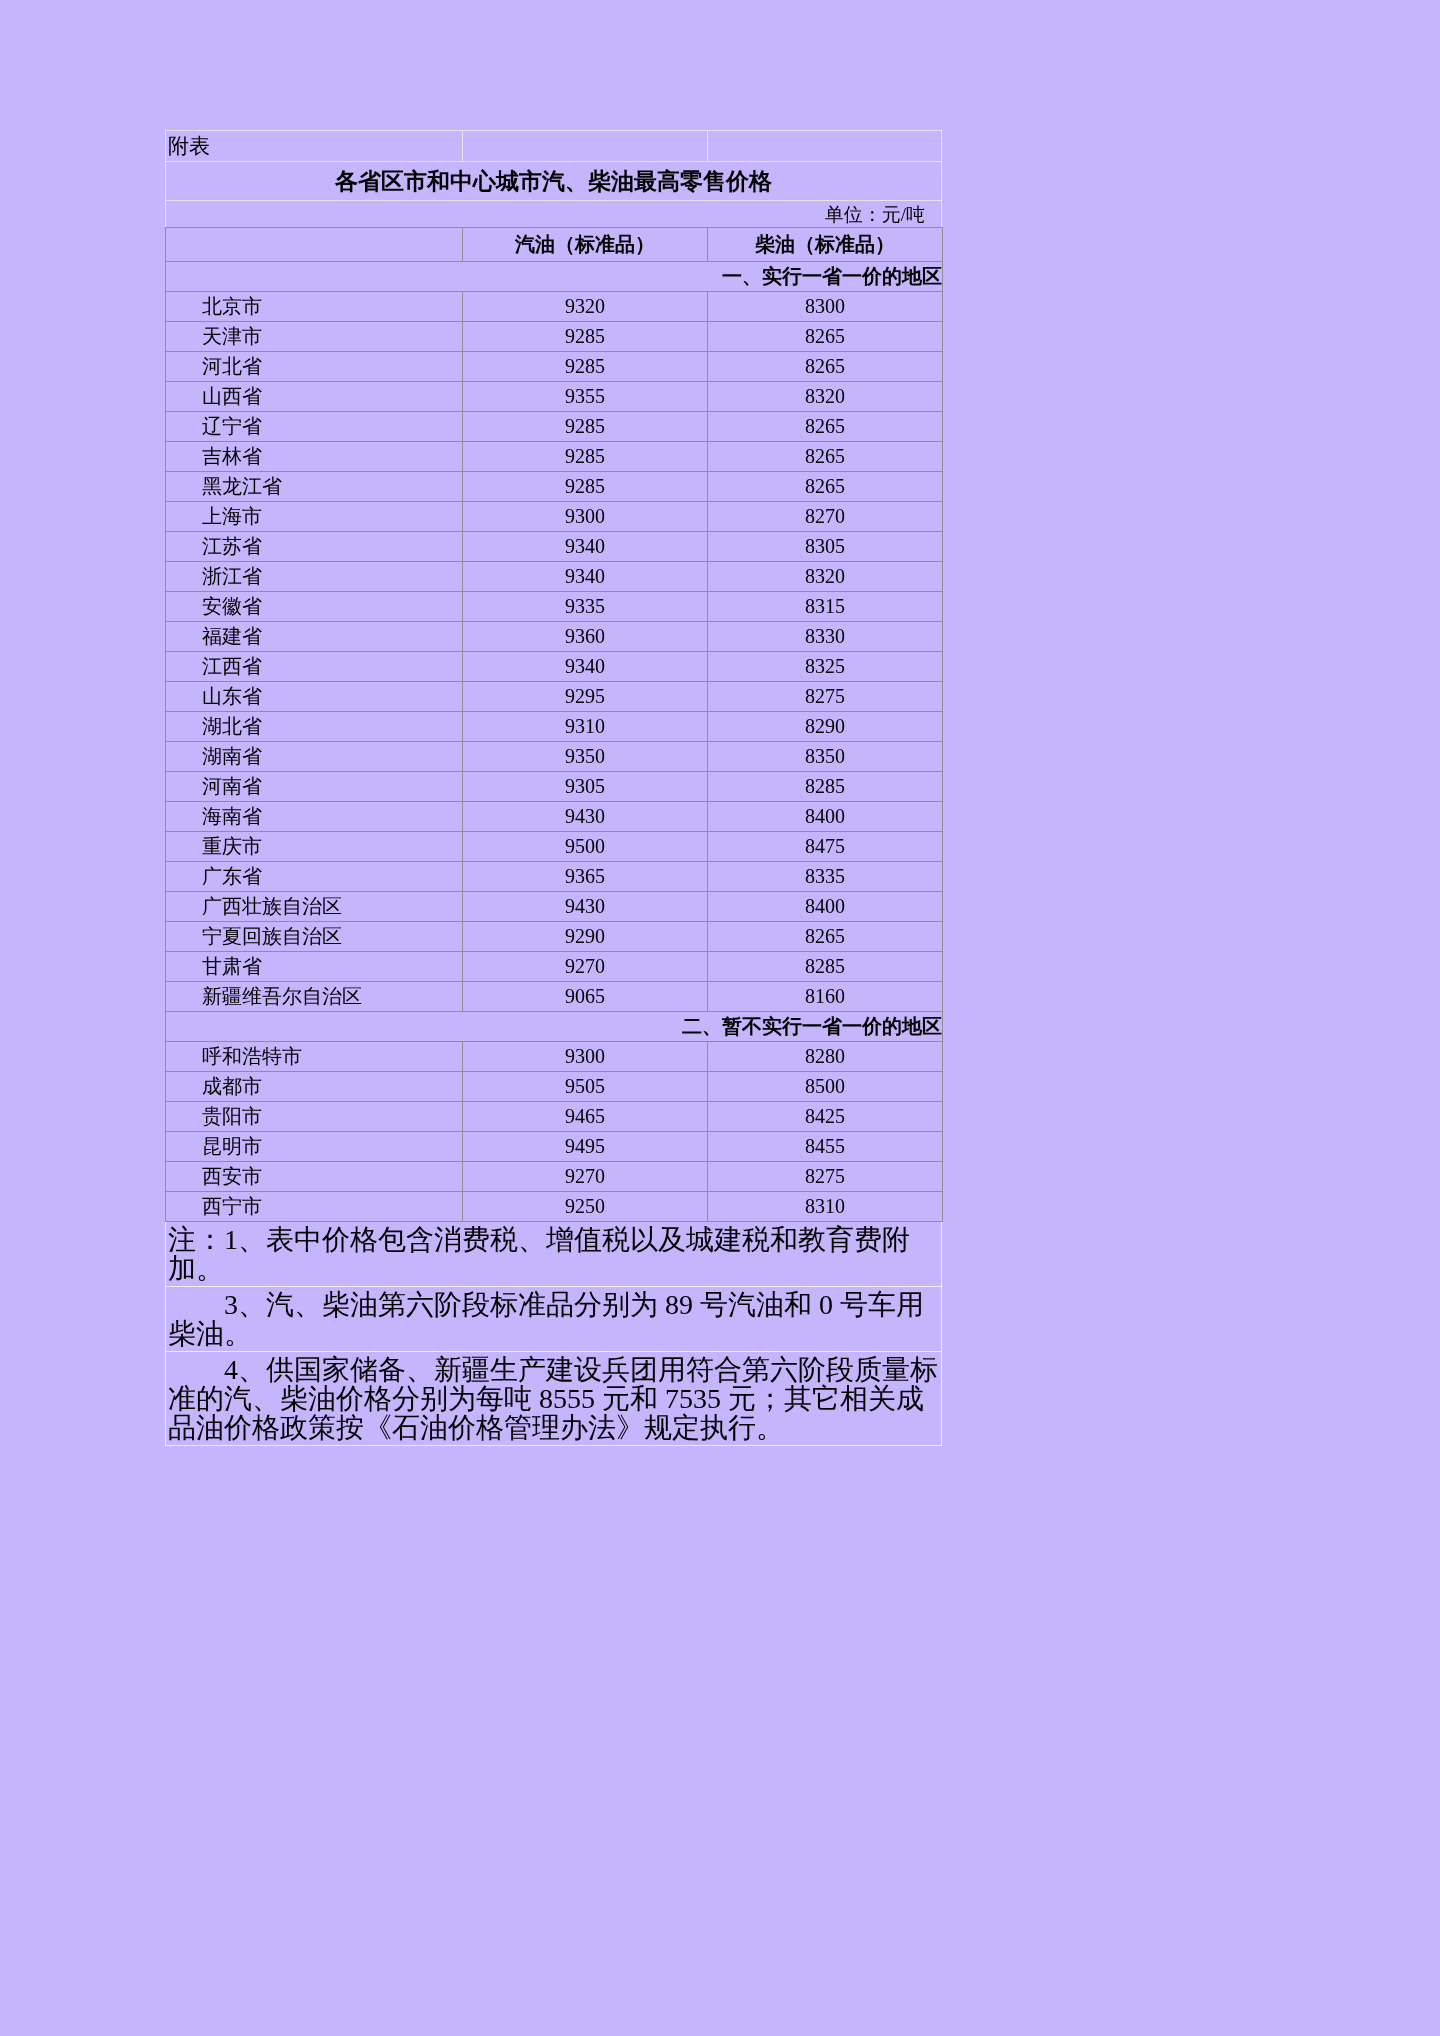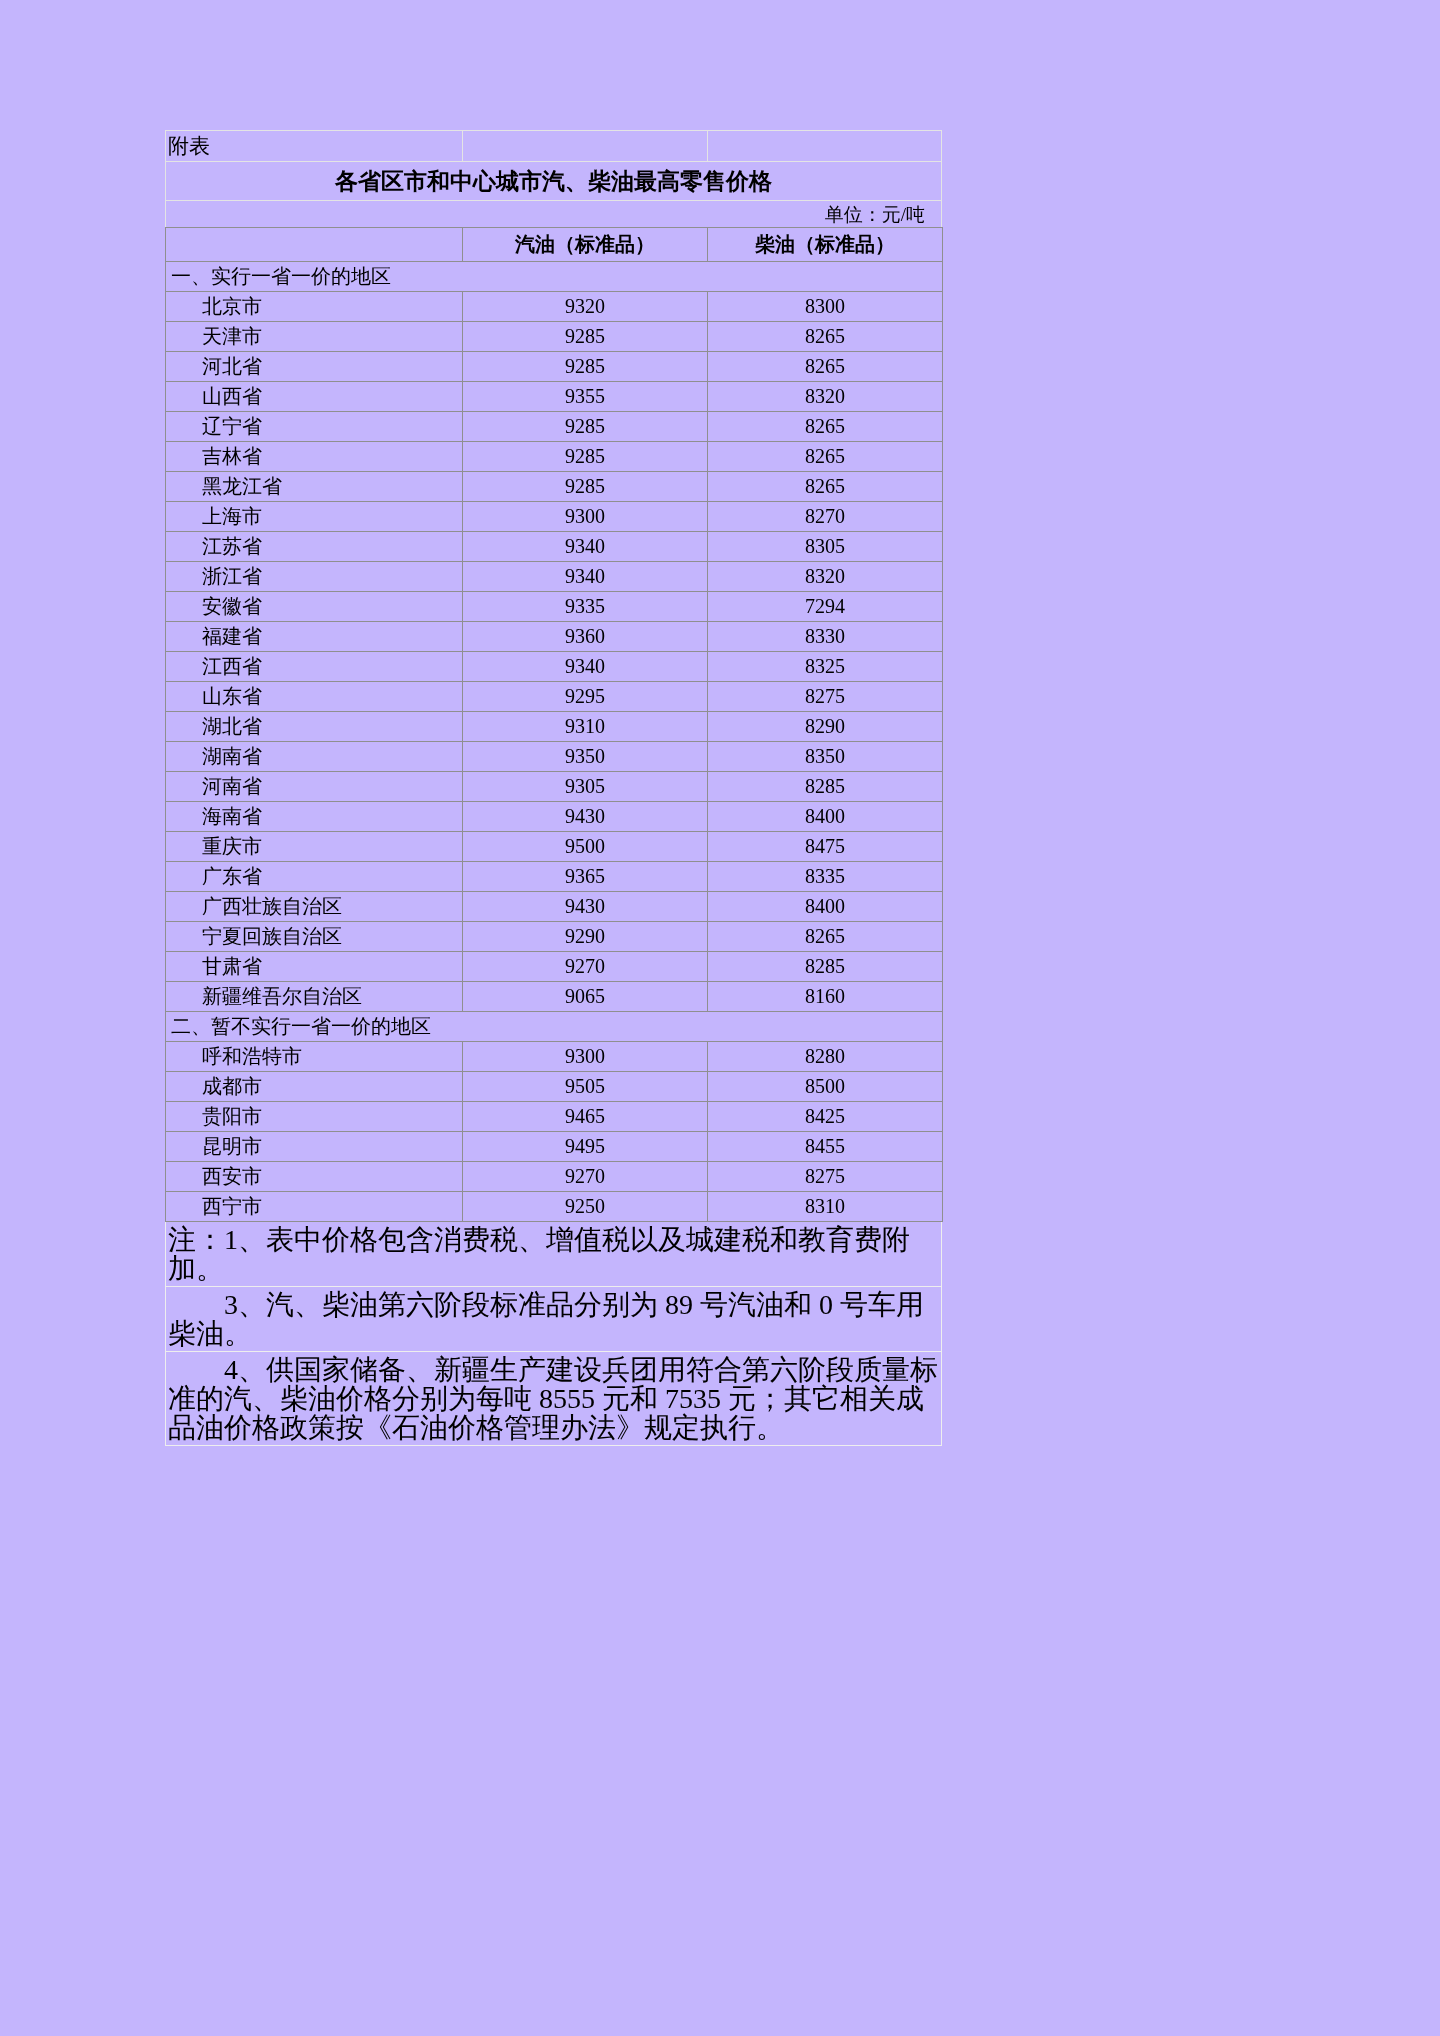--- a/index.html
+++ b/index.html
@@ -90,22 +90,23 @@
   }
   table.price-table td.region {
     text-align: left;
     padding-left: 36px;
   }
   table.price-table td.price {
     text-align: center;
     font-family: "Liberation Serif", "DejaVu Serif", serif;
   }
   table.price-table tr.section-row td {
-    text-align: left;
+    text-align: right;
     padding-left: 5px;
+    font-weight: bold;
   }
 
   
   .notes {
     width: 100%;
     font-size: 28px;
   }
   .note-line {
     border-left: 1px solid #eeeeee;
     border-right: 1px solid #eeeeee;
@@ -194,21 +195,21 @@
             <td class="price">8305</td>
           </tr>
           <tr>
             <td class="region">浙江省</td>
             <td class="price">9340</td>
             <td class="price">8320</td>
           </tr>
           <tr>
             <td class="region">安徽省</td>
             <td class="price">9335</td>
-            <td class="price">7294</td>
+            <td class="price">8315</td>
           </tr>
           <tr>
             <td class="region">福建省</td>
             <td class="price">9360</td>
             <td class="price">8330</td>
           </tr>
           <tr>
             <td class="region">江西省</td>
             <td class="price">9340</td>
             <td class="price">8325</td>

